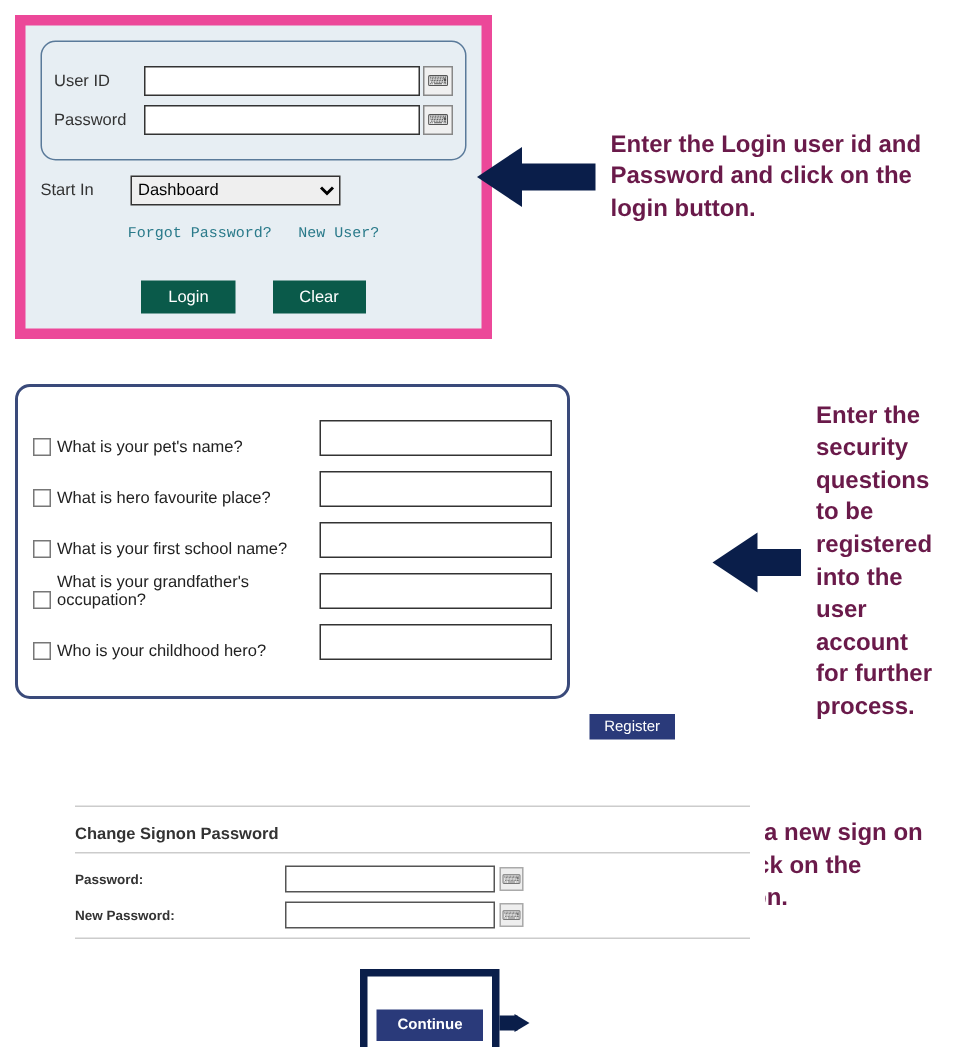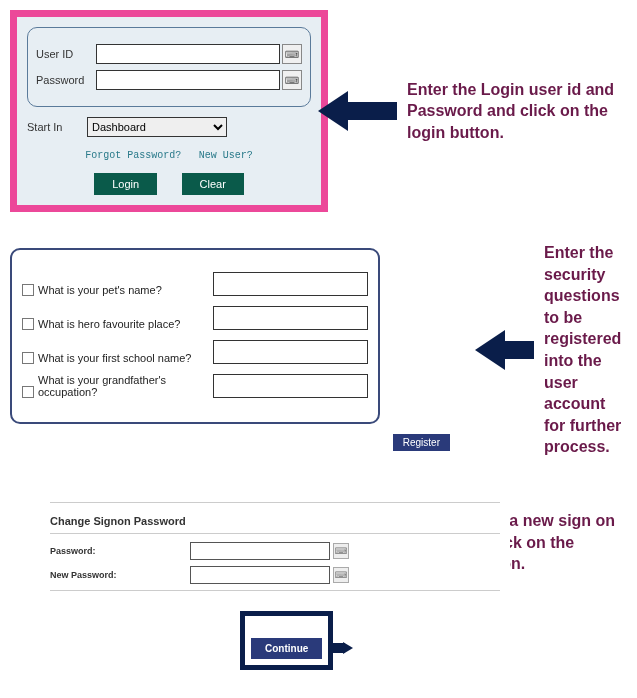--- a/index.html
+++ b/index.html
@@ -80,21 +80,21 @@
     font-family: Liberation Mono, monospace;
   }
   .link {
     font-size: 10px;
     color: #2a7a8a;
     text-decoration: none;
     margin: 0 4px;
   }
   .btn-row {
     text-align: center;
-    margin-top: 10px;
+    margin-top: 24px;
   }
   .btn {
     background: #0a5a4a;
     color: #fff;
     border: none;
     padding: 5px 18px;
     font-size: 11px;
     margin: 0 10px;
     cursor: pointer;
   }
@@ -287,20 +287,25 @@
         <input class="secq-input" style="">
       </div>
       <div class="secq-row">
         <div class="checkbox-stub"></div>
         <span class="secq-label">What is your first school name?</span>
         <input class="secq-input" style="">
       </div>
       <div class="secq-row">
         <div class="checkbox-stub"></div>
         <span class="secq-label">What is your grandfather's occupation?</span>
+        <input class="secq-input" style="">
+      </div>
+      <div class="secq-row">
+        <div class="checkbox-stub"></div>
+        <span class="secq-label">Who is your childhood hero?</span>
         <input class="secq-input" style="">
       </div>
     </div>
     <div class="register-wrap" style="width:460px;">
       <button class="btn-register">Register</button>
     </div>
   </div>
   <div class="arrow-wrap" style="margin-left:5px;">
     <div class="arrow-left"></div>
       <div class="arrow-body" style="width:30px;"></div>

